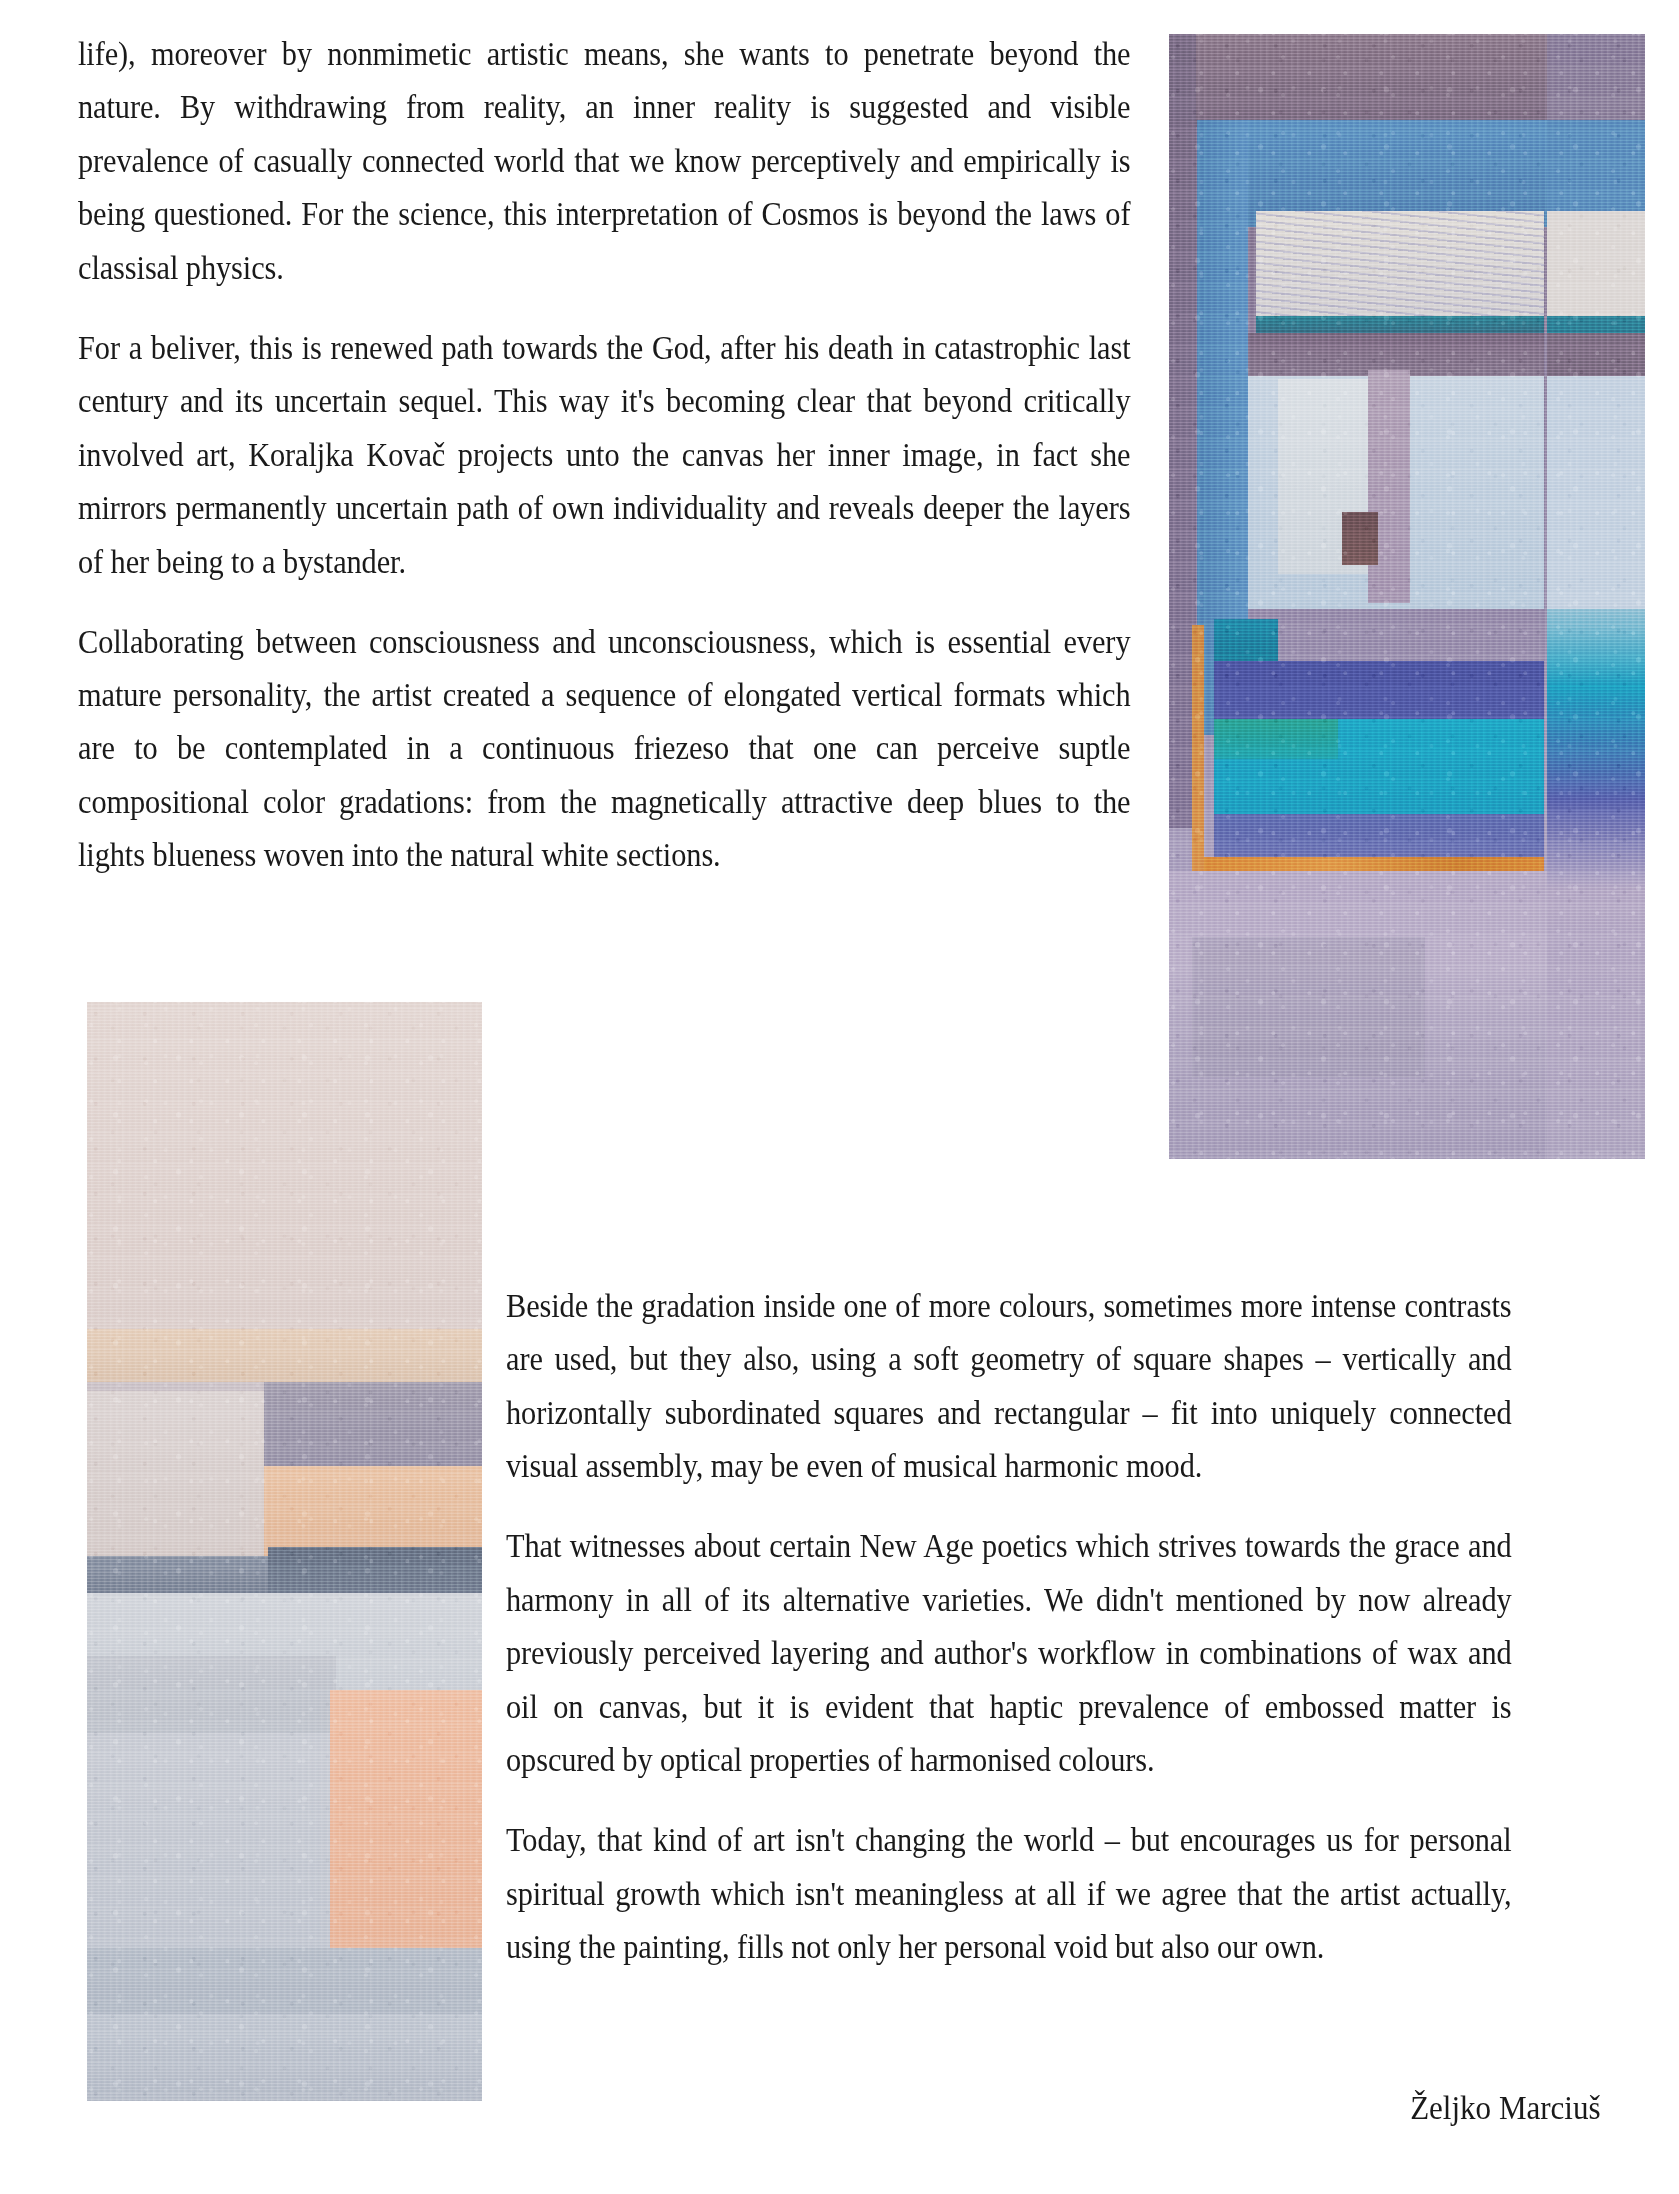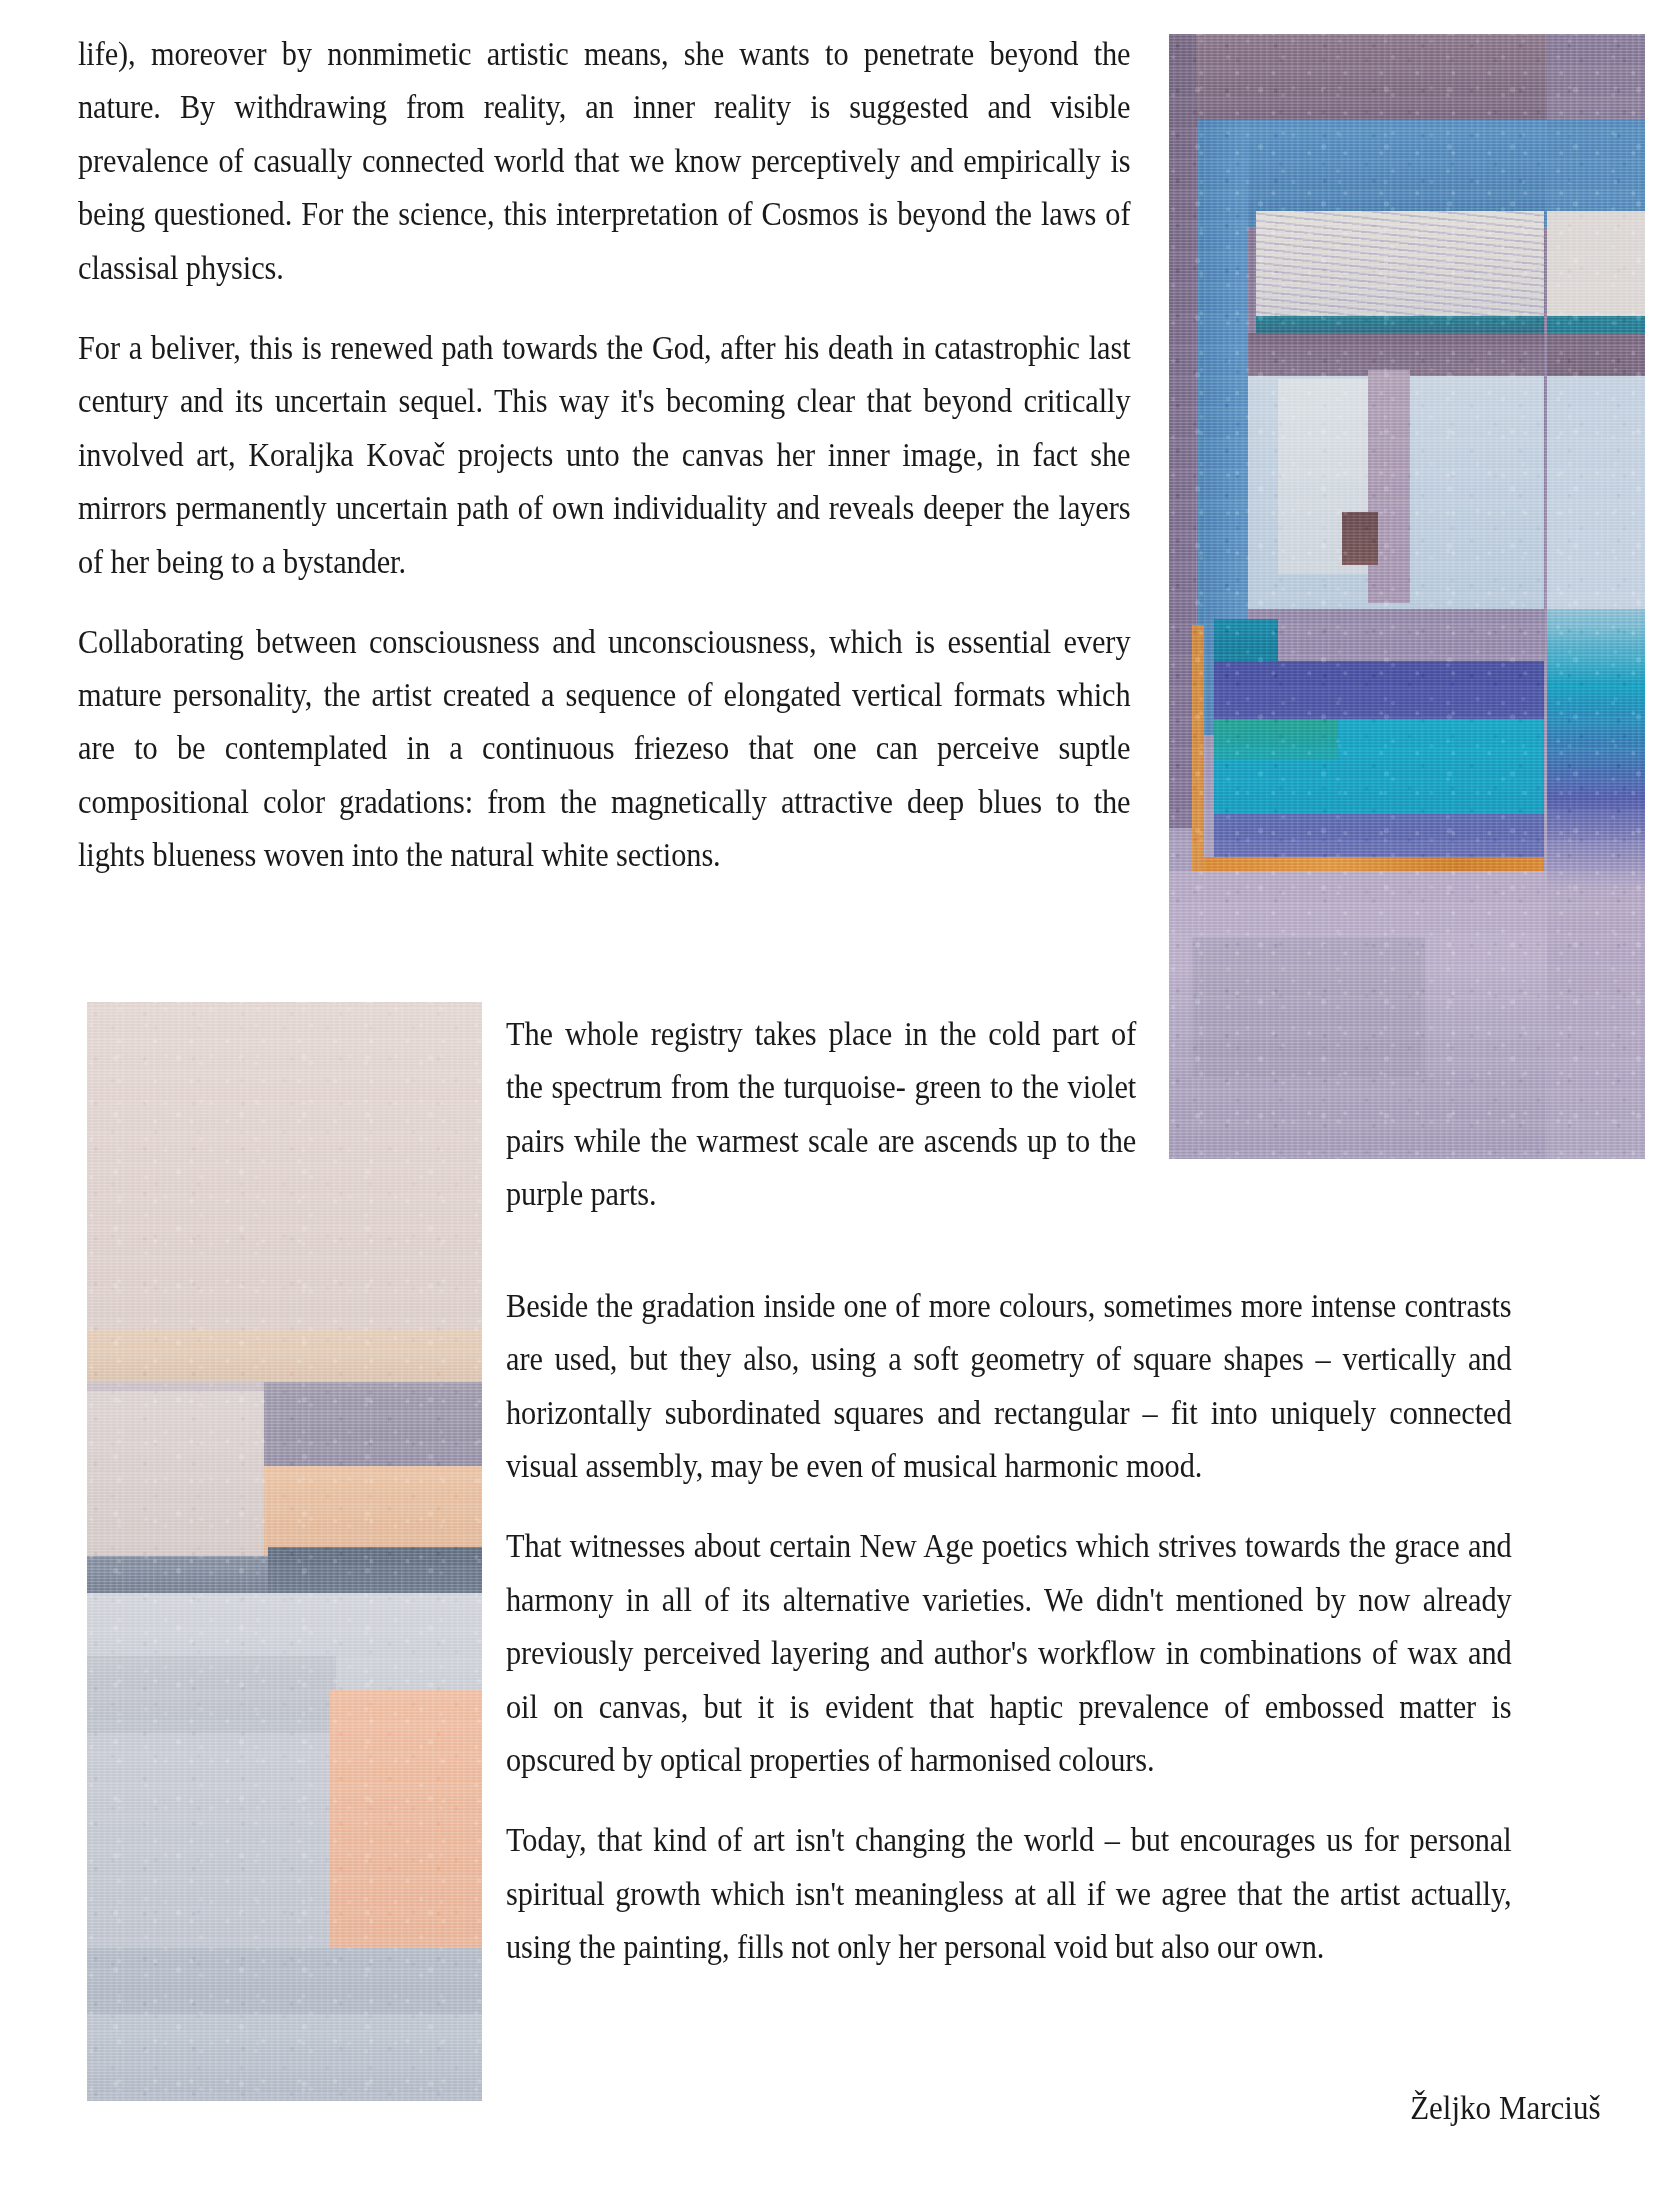--- a/index.html
+++ b/index.html
@@ -259,23 +259,20 @@
       <div class="grain2"></div>
     </div>
   </div>
 
   <div id="col-top">
     <p class="para">life), moreover by nonmimetic artistic means, she wants to penetrate beyond the nature. By withdrawing from reality, an inner reality is suggested and visible prevalence of casually connected world that we know perceptively and empirically is being questioned. For the science, this interpretation of Cosmos is beyond the laws of classisal physics.</p>
     <p class="para">For a beliver, this is renewed path towards the God, after his death in catastrophic last century and its uncertain sequel. This way it's becoming clear that beyond critically involved art, Koraljka Kovač projects unto the canvas her inner image, in fact she mirrors permanently uncertain path of own individuality and reveals deeper the layers of her being to a bystander.</p>
     <p class="para">Collaborating between consciousness and unconsciousness, which is essential every mature personality, the artist created a sequence of elongated vertical formats which are to be contemplated in a continuous friezeso that one can perceive suptle compositional color gradations: from the magnetically attractive deep blues to the lights blueness woven into the natural white sections.</p>
   </div>
 
-  <div id="col-narrow">
-    <p class="para">The whole registry takes place in the cold part of the spectrum from the turquoise- green to the violet pairs while the warmest scale are ascends up to the purple parts.</p>
-  </div>
 
   <div id="col-wide">
     <p class="para">Beside the gradation inside one of more colours, sometimes more intense contrasts are used, but they also, using a soft geometry of square shapes – vertically and horizontally subordinated squares and rectangular – fit into uniquely connected visual assembly, may be even of musical harmonic mood.</p>
     <p class="para">That witnesses about certain New Age poetics which strives towards the grace and harmony in all of its alternative varieties. We didn't mentioned by now already previously perceived layering and author's workflow in combinations of wax and oil on canvas, but it is evident that haptic prevalence of embossed matter is opscured by optical properties of harmonised colours.</p>
     <p class="para">Today, that kind of art isn't changing the world – but encourages us for personal spiritual growth which isn't meaningless at all if we agree that the artist actually, using the painting, fills not only her personal void but also our own.</p>
   </div>
 
   <div class="signature">Željko Marciuš</div>
 
 </div>

